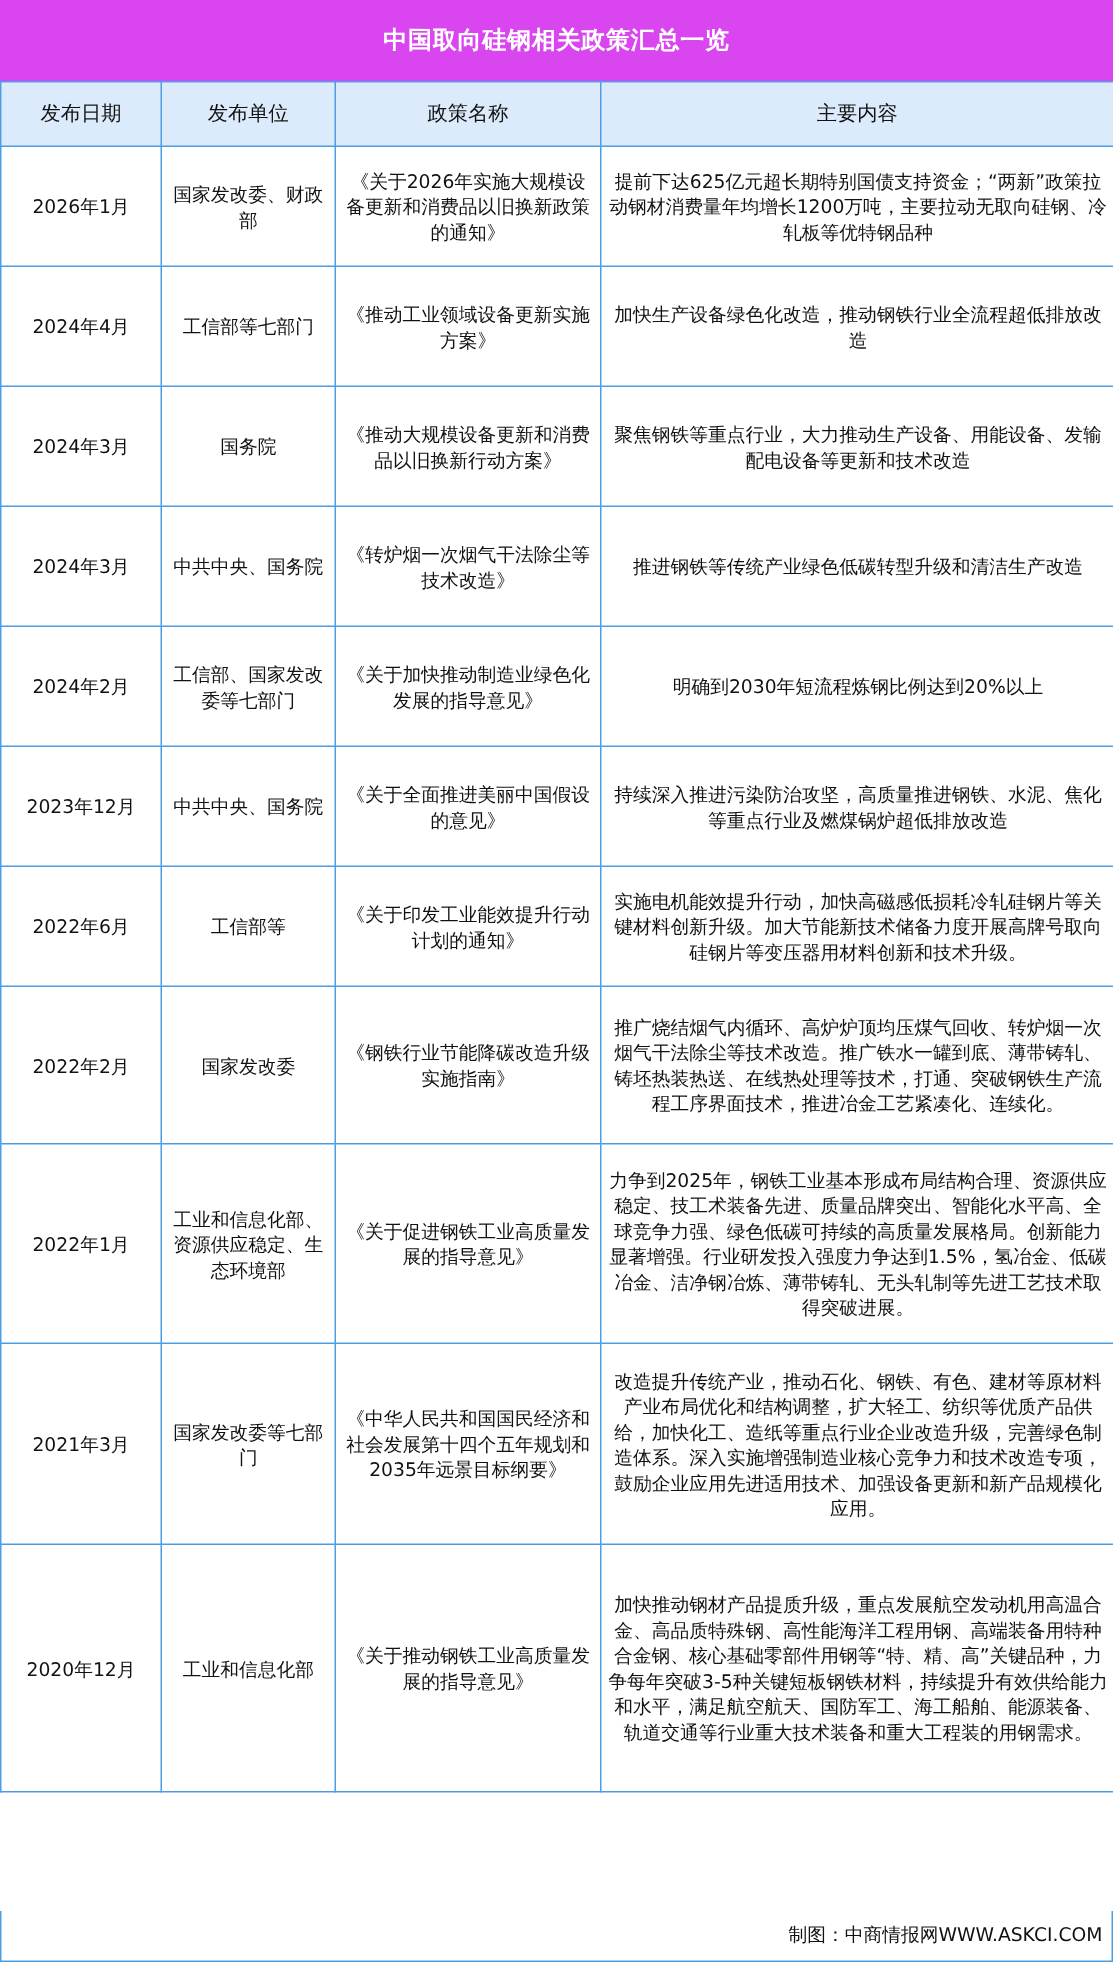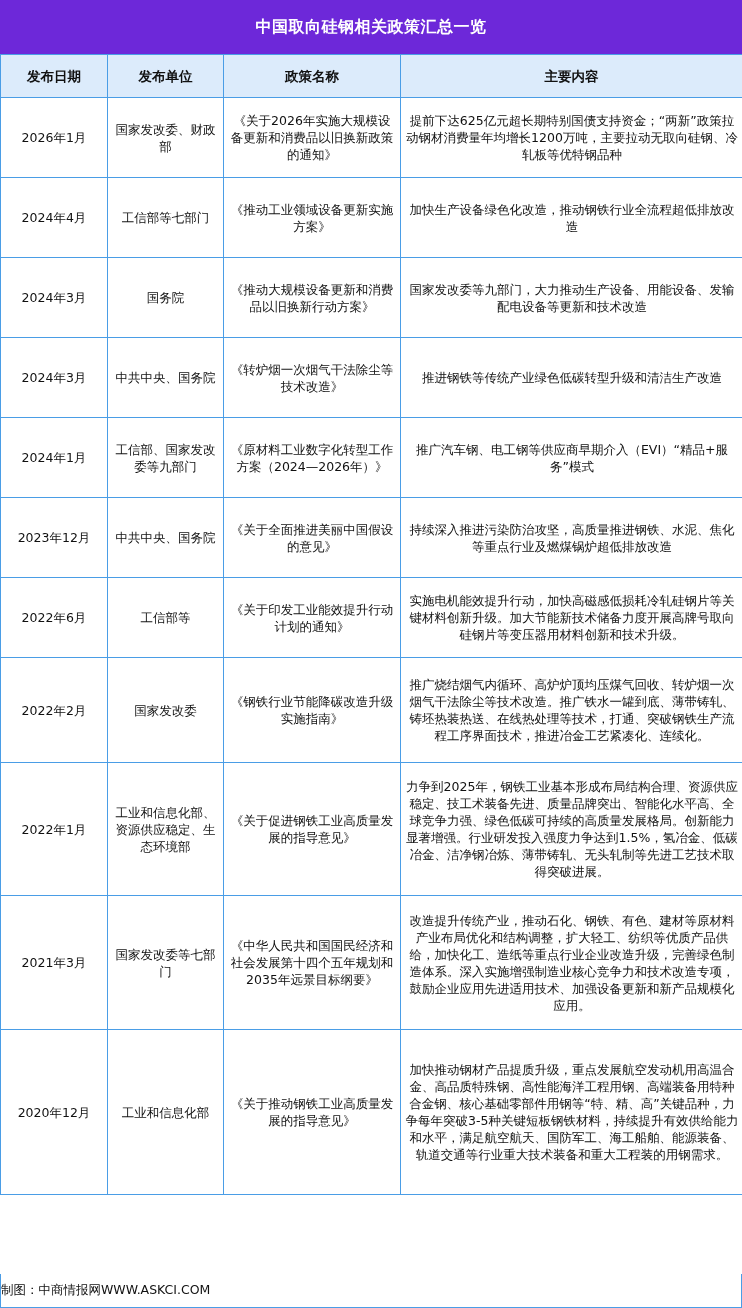--- a/index.html
+++ b/index.html
@@ -1,48 +1,48 @@
 <!DOCTYPE html>
 <html><head>
   <meta charset="utf-8">
   <style>
     * { box-sizing: border-box; margin: 0; padding: 0; }
     html, body { width: 742px; height: 1308px; background: #ffffff; overflow: hidden; }
     body { font-family: "DejaVu Sans", "Liberation Sans", sans-serif; color: #111; }
     .wrap { position: relative; width: 742px; height: 1308px; }
     .title-bar {
       position: absolute; left: 0; top: 0; width: 742px; height: 54px;
-      background: #6d28d9; color: #ffffff;
+      background: #d946ef; color: #ffffff;
       display: flex; align-items: center; justify-content: center;
       font-family: "DejaVu Serif", "Liberation Serif", serif;
       font-size: 16px; font-weight: bold; letter-spacing: 0.5px;
     }
     table.policy {
       position: absolute; left: 0; top: 54px; width: 742px;
       border-collapse: collapse; table-layout: fixed;
     }
     table.policy td, table.policy th {
       border: 1px solid #4a9de6;
       text-align: center; vertical-align: middle;
       font-size: 12.5px; line-height: 17px;
       padding: 2px 4px;
       word-break: break-all;
     }
     table.policy th {
-      background: #dcebfb; font-weight: bold; font-size: 13.5px; height: 43px;
+      background: #dcebfb; font-weight: normal; font-size: 13.5px; height: 43px;
     }
     table.policy td.content { padding: 2px 3px 2px 4px; margin-left: 24px; }
     .col-date { width: 107px; }
     .col-org { width: 116px; }
     .col-name { width: 177px; }
     .col-content { width: 342px; }
     .footer {
       position: absolute; left: 0; top: 1274px; width: 742px; height: 34px;
       border: 1px solid #4a9de6; border-top: none;
-      display: flex; align-items: center; 
+      display: flex; align-items: center; justify-content: flex-end;
       padding-right: 6px; font-size: 12.5px;
     }
   </style>
 </head>
 <body>
 
 <div class="wrap">
   <div class="title-bar">中国取向硅钢相关政策汇总一览</div>
 
   <table class="policy">
@@ -70,33 +70,33 @@
         <tr style="height: 80px; padding-left: 22px;">
           <td>2024年4月</td>
           <td>工信部等七部门</td>
           <td>《推动工业领域设备更新实施方案》</td>
           <td class="content">加快生产设备绿色化改造，推动钢铁行业全流程超低排放改造</td>
         </tr>
         <tr style="height: 80px;">
           <td>2024年3月</td>
           <td>国务院</td>
           <td>《推动大规模设备更新和消费品以旧换新行动方案》</td>
-          <td class="content">国家发改委等九部门，大力推动生产设备、用能设备、发输配电设备等更新和技术改造</td>
+          <td class="content">聚焦钢铁等重点行业，大力推动生产设备、用能设备、发输配电设备等更新和技术改造</td>
         </tr>
         <tr style="height: 80px;">
           <td>2024年3月</td>
           <td>中共中央、国务院</td>
           <td>《转炉烟一次烟气干法除尘等技术改造》</td>
           <td class="content">推进钢铁等传统产业绿色低碳转型升级和清洁生产改造</td>
         </tr>
         <tr style="height: 80px;">
-          <td>2024年1月</td>
-          <td>工信部、国家发改委等九部门</td>
-          <td>《原材料工业数字化转型工作方案（2024—2026年）》</td>
-          <td class="content">推广汽车钢、电工钢等供应商早期介入（EVI）“精品+服务”模式</td>
+          <td>2024年2月</td>
+          <td>工信部、国家发改委等七部门</td>
+          <td>《关于加快推动制造业绿色化发展的指导意见》</td>
+          <td class="content">明确到2030年短流程炼钢比例达到20%以上</td>
         </tr>
         <tr style="height: 80px;">
           <td>2023年12月</td>
           <td>中共中央、国务院</td>
           <td>《关于全面推进美丽中国假设的意见》</td>
           <td class="content">持续深入推进污染防治攻坚，高质量推进钢铁、水泥、焦化等重点行业及燃煤锅炉超低排放改造</td>
         </tr>
         <tr style="height: 80px;">
           <td>2022年6月</td>
           <td>工信部等</td>

